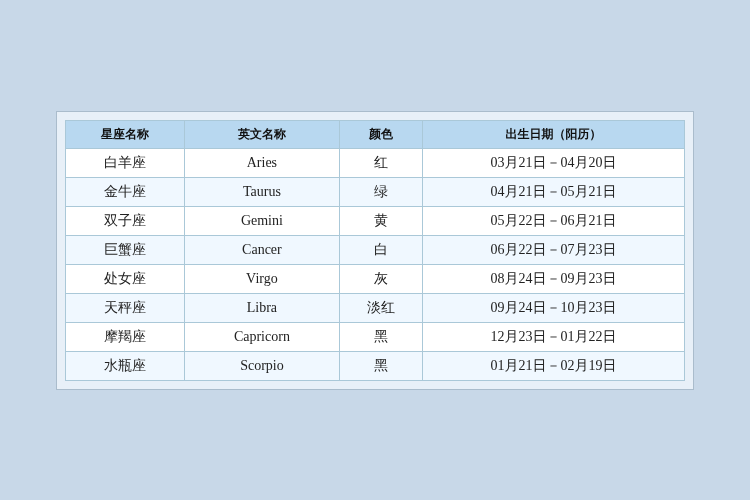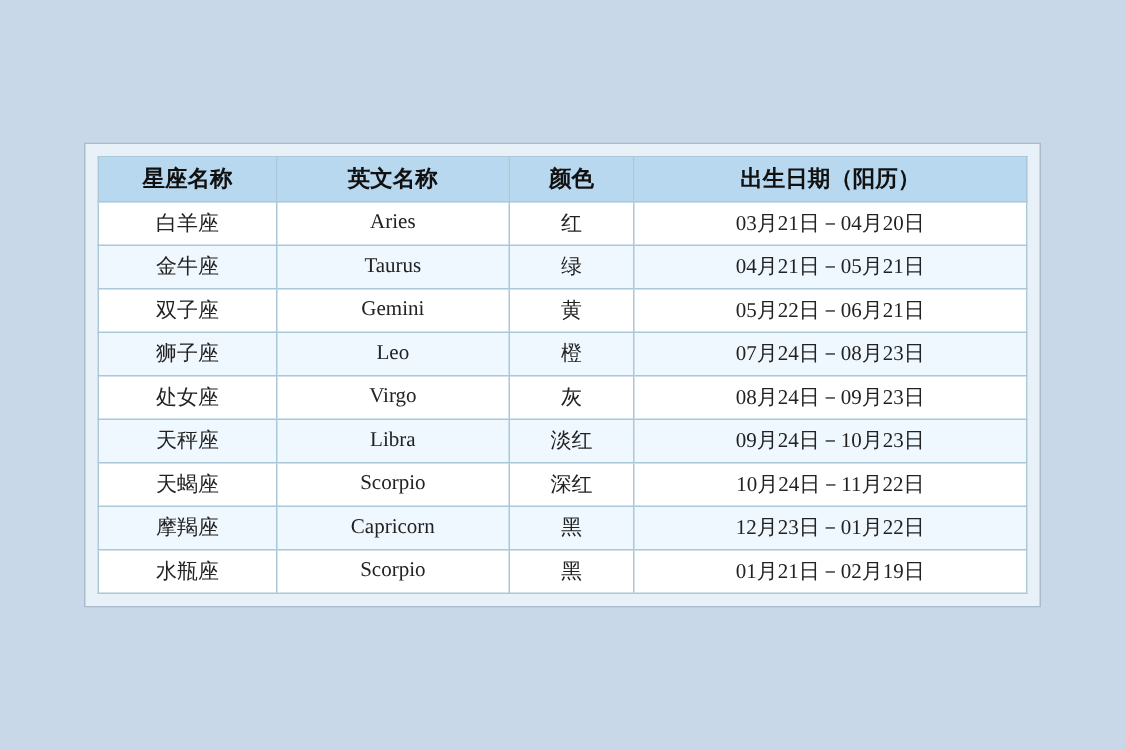--- a/index.html
+++ b/index.html
@@ -26,21 +26,21 @@
       border: 1px solid #aac8d8;
       text-align: center;
       padding: 5px 10px;
       font-size: 14px;
       color: #222;
       white-space: nowrap;
     }
     thead th {
       background-color: #b8d8f0;
       font-weight: bold;
-      font-size: 15px;
+      font-size: 12px;
       color: #111;
     }
     tbody tr:nth-child(odd) {
       background-color: #ffffff;
     }
     tbody tr:nth-child(even) {
       background-color: #f0f8ff;
     }
     .col-zh { width: 100px; }
     .col-en { width: 130px; }
@@ -73,42 +73,36 @@
           <td>绿</td>
           <td>04月21日－05月21日</td>
         </tr>
         <tr>
           <td>双子座</td>
           <td>Gemini</td>
           <td>黄</td>
           <td>05月22日－06月21日</td>
         </tr>
         <tr>
-          <td>狮子座</td>
-          <td>Leo</td>
-          <td>橙</td>
-          <td>07月24日－08月23日</td>
+          <td>巨蟹座</td>
+          <td>Cancer</td>
+          <td>白</td>
+          <td>06月22日－07月23日</td>
         </tr>
         <tr>
           <td>处女座</td>
           <td>Virgo</td>
           <td>灰</td>
           <td>08月24日－09月23日</td>
         </tr>
         <tr>
           <td>天秤座</td>
           <td>Libra</td>
           <td>淡红</td>
           <td>09月24日－10月23日</td>
-        </tr>
-        <tr>
-          <td>天蝎座</td>
-          <td>Scorpio</td>
-          <td>深红</td>
-          <td>10月24日－11月22日</td>
         </tr>
         <tr>
           <td>摩羯座</td>
           <td>Capricorn</td>
           <td>黑</td>
           <td>12月23日－01月22日</td>
         </tr>
         <tr>
           <td>水瓶座</td>
           <td>Scorpio</td>

